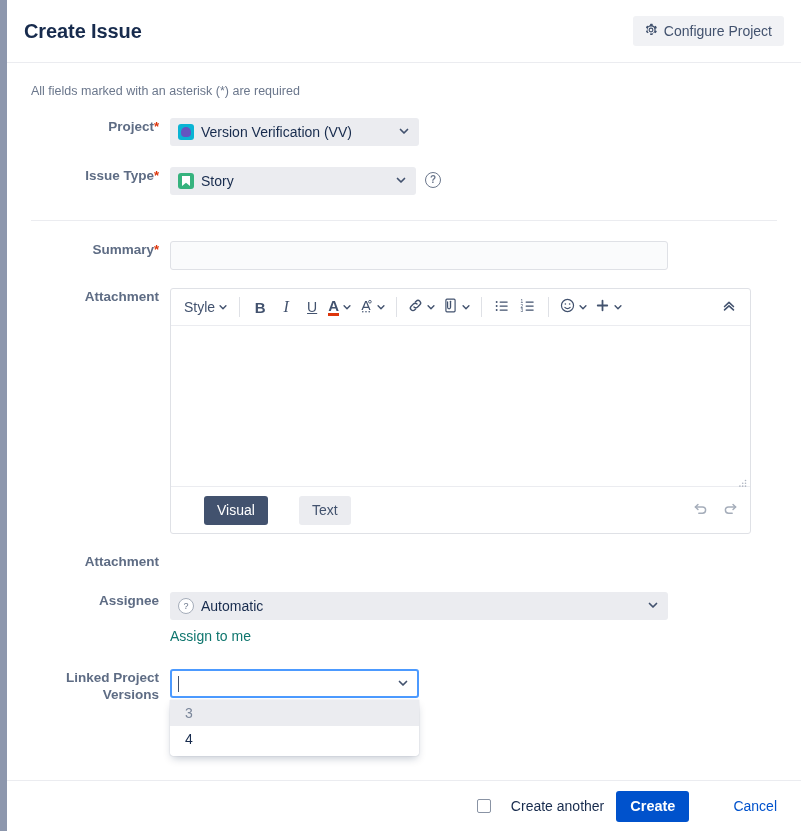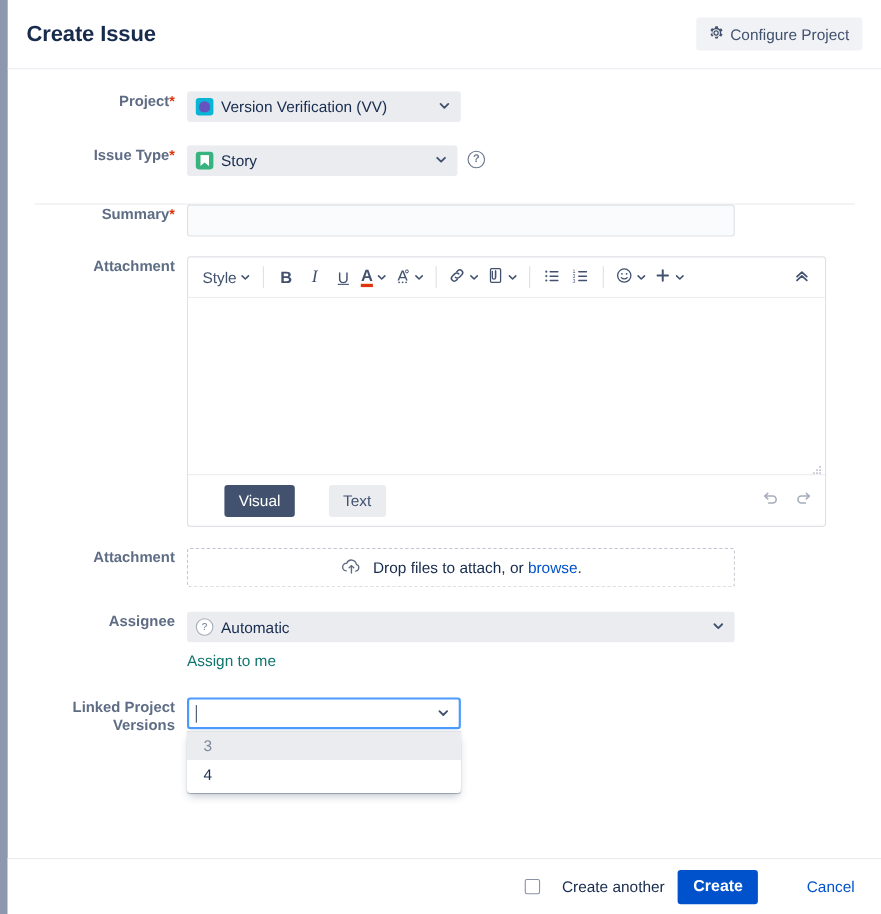--- a/index.html
+++ b/index.html
@@ -404,20 +404,21 @@
             <path d="M8 5.2a2.8 2.8 0 1 0 0 5.6 2.8 2.8 0 0 0 0-5.6zm0 4.3a1.5 1.5 0 1 1 0-3 1.5 1.5 0 0 1 0 3z"></path>
             <path d="M14.3 9.1l-1.1-.6c.05-.33.08-.66.08-1s-.03-.67-.08-1l1.1-.6a.6.6 0 0 0 .24-.78l-.9-1.56a.6.6 0 0 0-.77-.25l-1.1.55a5.6 5.6 0 0 0-1.72-1l-.1-1.25A.6.6 0 0 0 9.36.9H7.54a.6.6 0 0 0-.6.52L6.85 2.7a5.6 5.6 0 0 0-1.72 1l-1.1-.56a.6.6 0 0 0-.78.25l-.9 1.56a.6.6 0 0 0 .23.78l1.1.6c-.5.33-.8.66-.08 1s.03.67.08 1l-1.1.6a.6.6 0 0 0-.23.78l.9 1.56a.6.6 0 0 0 .78.25l1.1-.55a5.6 5.6 0 0 0 1.72 1l.1 1.25a.6.6 0 0 0 .6.52h1.8a.6.6 0 0 0 .6-.52l.1-1.25a5.6 5.6 0 0 0 1.72-1l1.1.55a.6.6 0 0 0 .78-.25l.9-1.56a.6.6 0 0 0-.25-.78zM8 11.9A3.9 3.9 0 1 1 11.9 8 3.9 3.9 0 0 1 8 11.9z"></path>
           </svg>
         </span>
         <span>Configure Project</span>
       </button>
     </div>
 
     <div class="modal-body">
 
+      <div class="required-note">All fields marked with an asterisk (*) are required</div>
 
       <div class="field-row" style="margin-top:20px;">
         <div class="field-label">
           <span>Project</span><span class="req">*</span>
         </div>
         <div class="field-control">
           <div class="sel" style="width:249px;">
             <span class="sel-icon proj-icon"></span>
             <span>Version Verification (VV)</span>
             <span class="chev">
@@ -442,21 +443,21 @@
                   <path d="M2.5 4.5L6 8l3.5-3.5"></path>
                 </svg>
             </span>
           </div>
           <div class="help-circle">?</div>
         </div>
       </div>
 
       <div class="divider" style="margin-top:25px;"></div>
 
-      <div class="field-row" style="">
+      <div class="field-row" style="margin-top:20px;">
         <div class="field-label">
           <span>Summary</span><span class="req">*</span>
         </div>
         <div class="field-control">
           <input class="text-input" type="text" value="" style="">
         </div>
       </div>
 
       <div class="field-row" style="margin-top:18px;">
         <div class="field-label">
@@ -625,32 +626,20 @@
             </div>
 
           </div>
         </div>
       </div>
 
       <div class="field-row" style="margin-top:19px;">
         <div class="field-label">
           <span>Attachment</span>
         </div>
-        <div class="field-control">
-          <div class="dropzone">
-            <span>
-              <svg width="21" height="18" viewBox="0 0 24 20" fill="none" stroke="#5e6c84" stroke-width="1.4" stroke-linecap="round" stroke-linejoin="round">
-                <path d="M6.6 14.6a4 4 0 0 1 .5-8 5.2 5.2 0 0 1 10 1.2 3.6 3.6 0 0 1-.6 7"></path>
-                <path d="M12 16.8V9.2"></path>
-                  <path d="M9.6 11.4L12 9.1l2.4 2.3"></path>
-              </svg>
-            </span>
-            <span><span>Drop files to attach, or </span><span class="link">browse</span><span>.</span></span>
-          </div>
-        </div>
       </div>
 
       <div class="field-row" style="margin-top:22px;">
         <div class="field-label">
           <span>Assignee</span>
         </div>
         <div class="field-control">
           <div class="sel" style="width:498px;">
             <span class="avatar-q">?</span>
             <span>Automatic</span>

